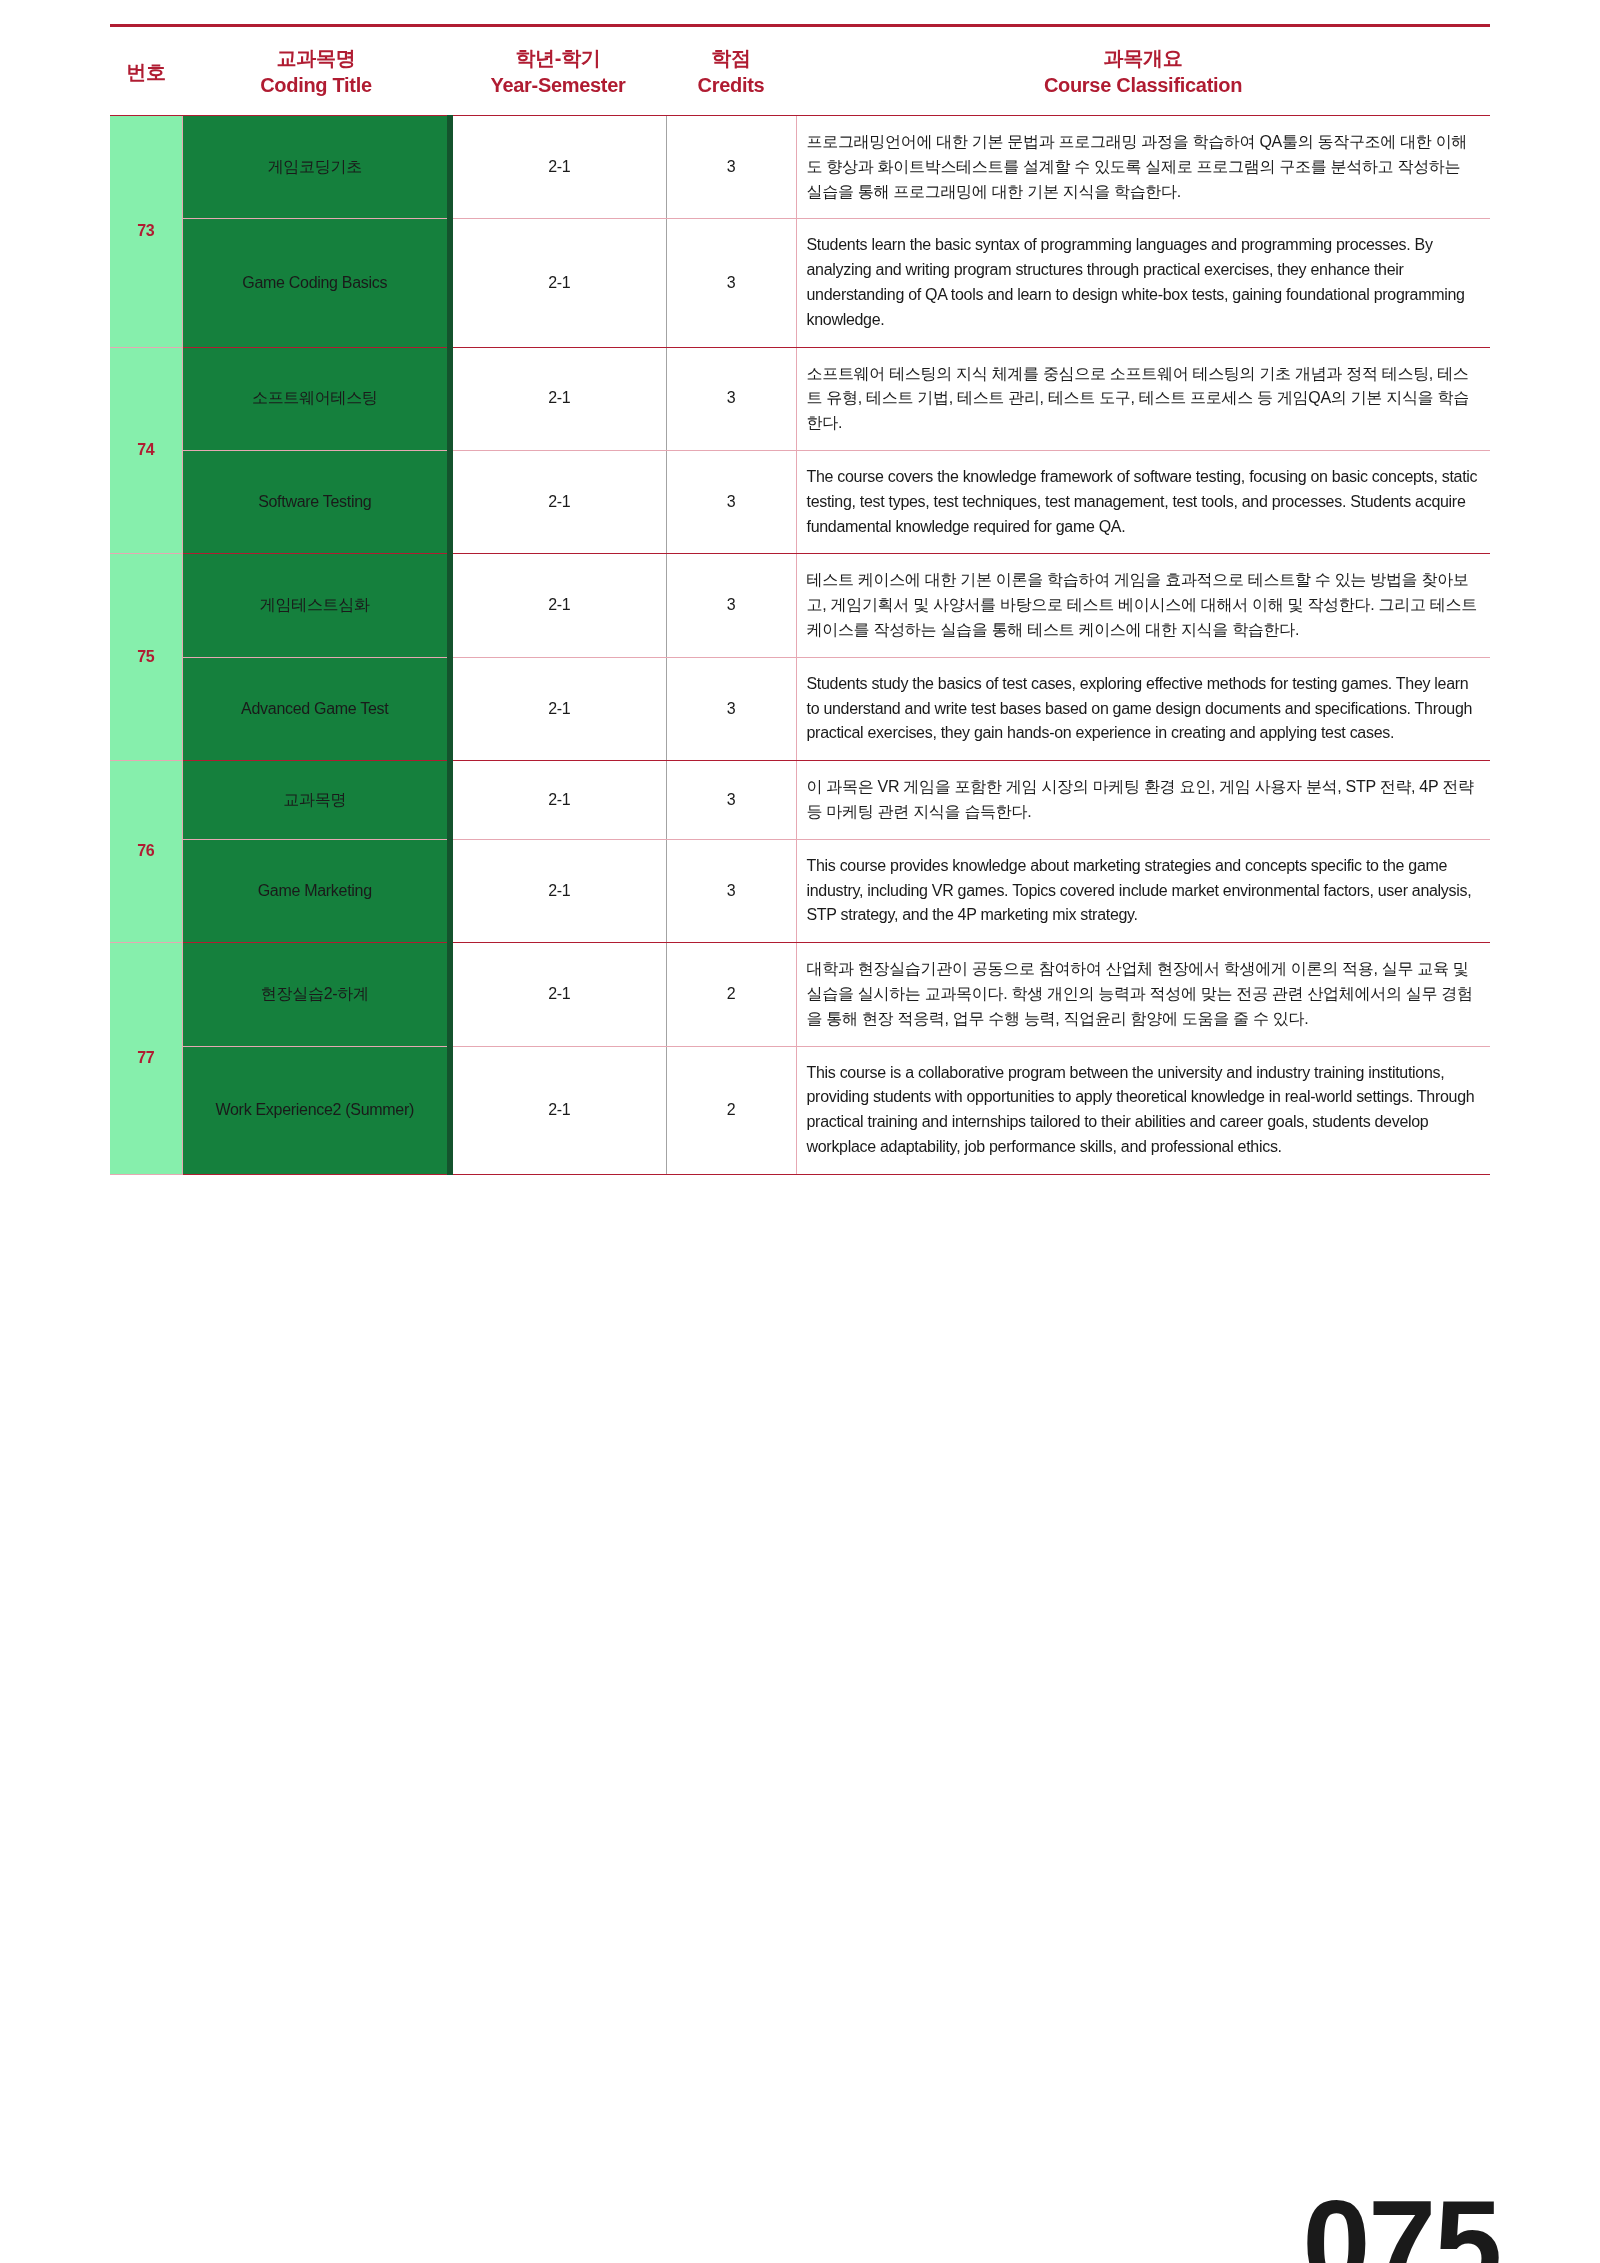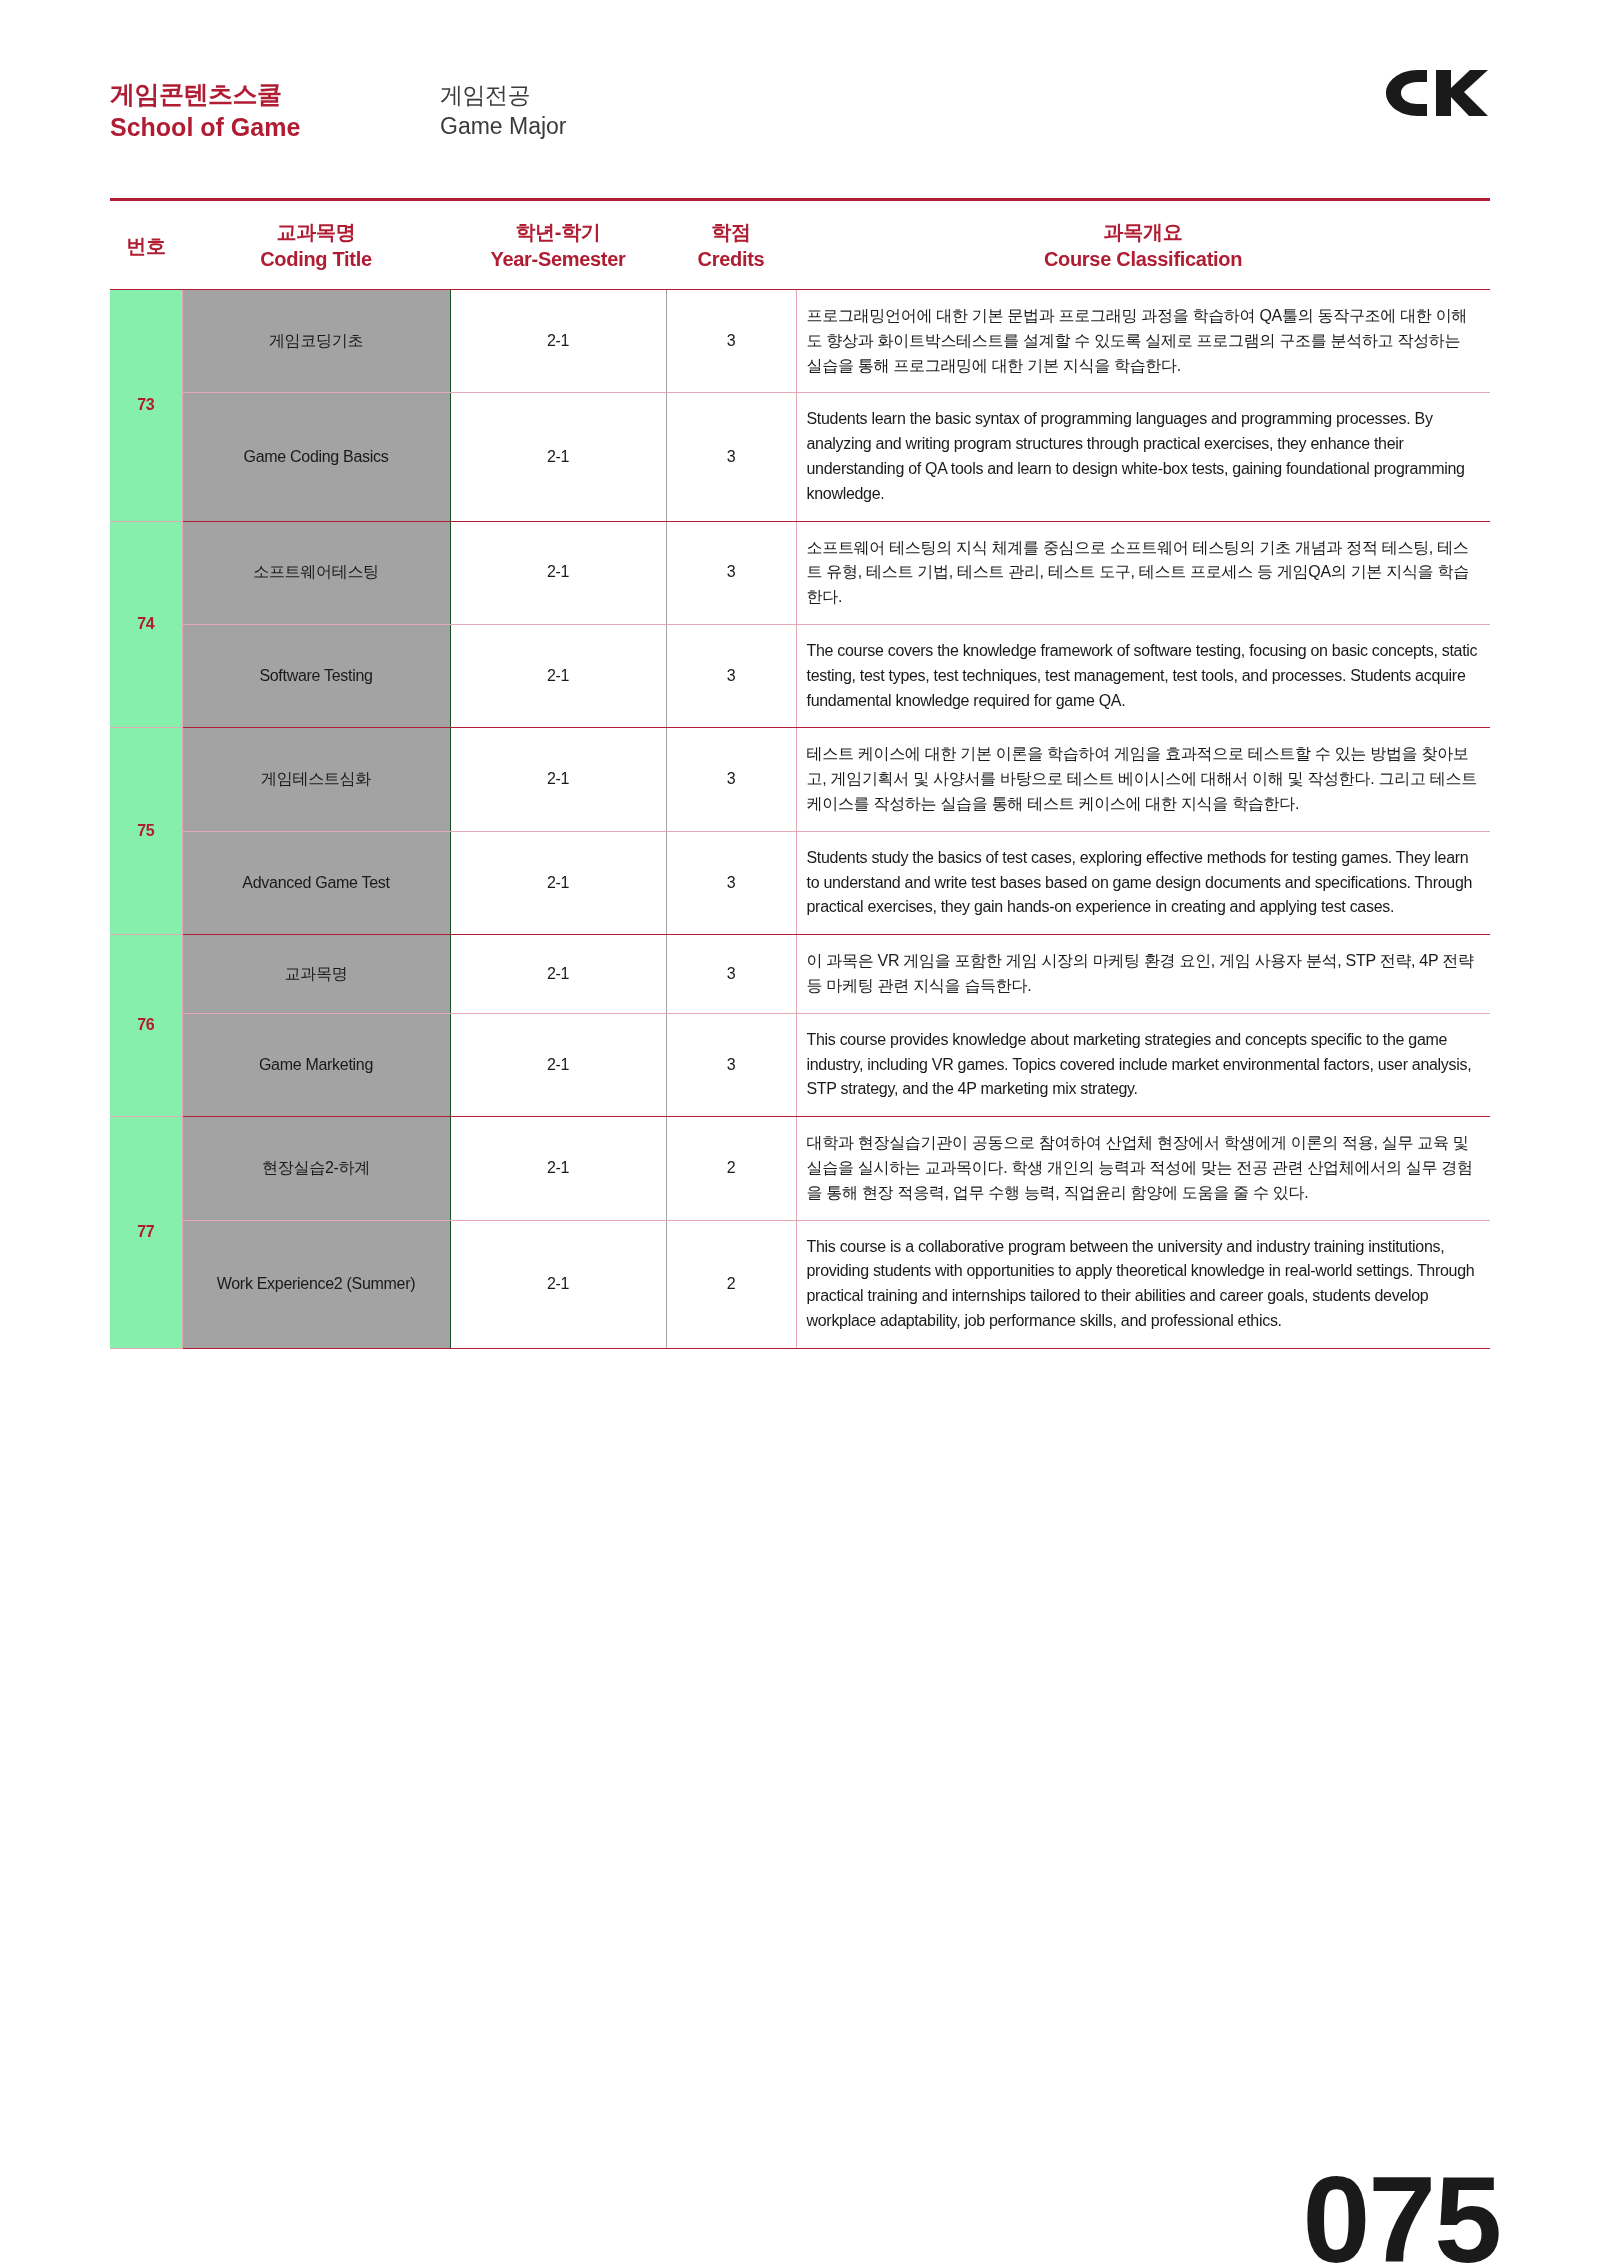--- a/index.html
+++ b/index.html
@@ -107,22 +107,22 @@
     text-align: center;
     font-weight: bold;
     color: #b01c32;
     font-size: 22px;
     border-right: 1px solid #e6a8b3;
     border-bottom: 1.5px solid #b01c32;
     background: #86efac;
   }
   td.title-cell {
     text-align: center;
-    background: #a3a3a3;
-    border-right: 1px solid #14532d;
+    background: #15803d;
+    border-right: 6px solid #14532d;
   }
   td.year-cell {
     text-align: center;
     border-right: 1px solid #a3a3a3;
   }
   td.credit-cell {
     text-align: center;
     border-right: 1px solid #e6a8b3;
   }
   td.desc-cell {
@@ -150,36 +150,20 @@
     color: #1a1a1a;
     letter-spacing: -2px;
     line-height: 1;
   }
 </style>
 </head>
 <body>
 
 <div class="page">
 
-  <div class="header">
-    <div class="school-block">
-      <div class="school-ko">게임콘텐츠스쿨</div>
-      <div class="school-en">School of Game</div>
-    </div>
-    <div class="major-block">
-      <div class="major-ko">게임전공</div>
-      <div class="major-en">Game Major</div>
-    </div>
-    <div class="logo">
-      <svg viewBox="0 0 110 62" width="110" height="62" aria-hidden="true">
-        <path d="M38 8 C18 8, 6 20, 6 31 C6 42, 18 54, 38 54 L47 54 L47 42 L38 42 C27 42, 21 37, 21 31 C21 25, 27 20, 38 20 L47 20 L47 8 Z" fill="#1a1a1a"></path>
-        <path d="M56 8 L71 8 L71 26 L90 8 L108 8 L84 30 L108 54 L89 54 L71 35 L71 54 L56 54 Z" fill="#1a1a1a"></path>
-      </svg>
-    </div>
-  </div>
 
   <table class="course-table">
     <colgroup>
       <col class="c-no">
         <col class="c-title">
         <col class="c-year">
         <col class="c-credit">
         <col class="c-desc">
     </colgroup>
     <thead>

